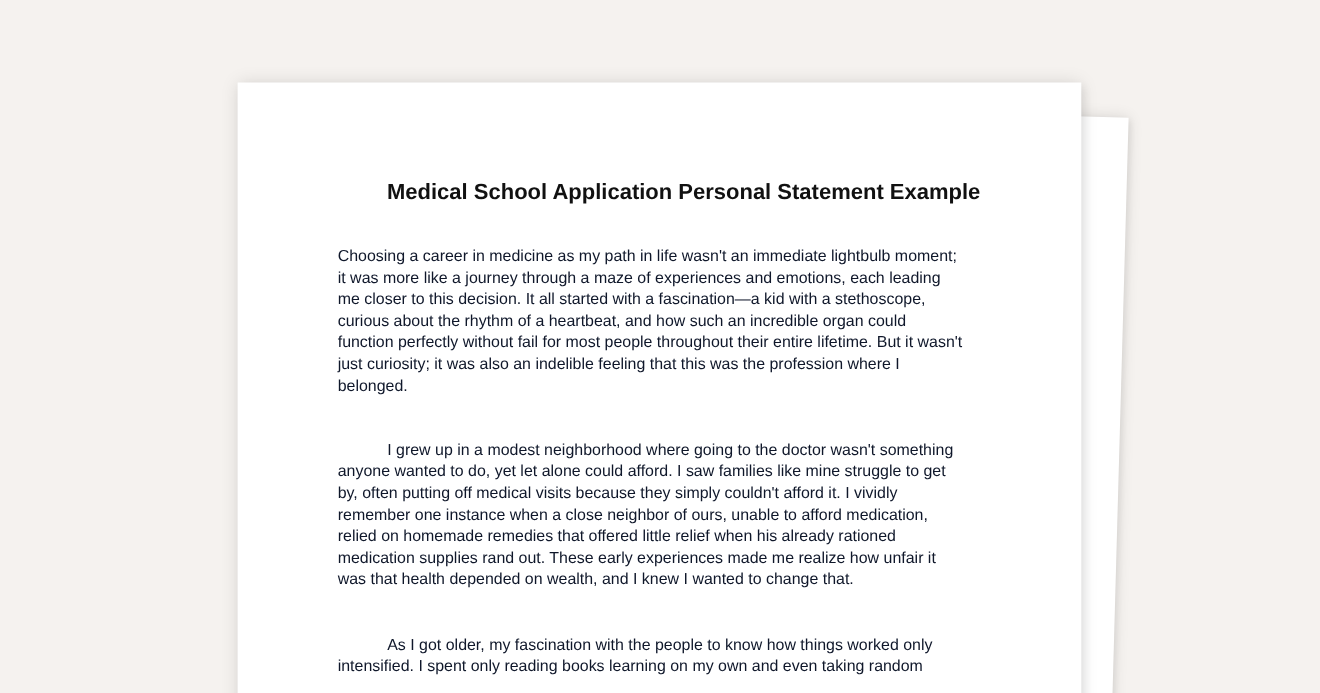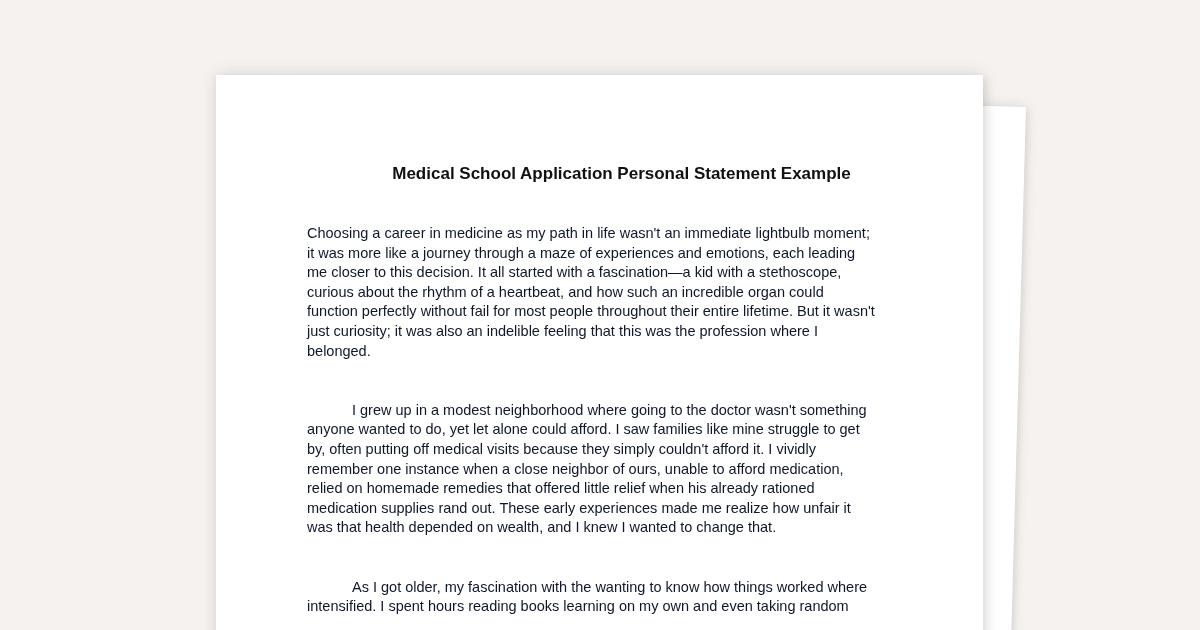--- a/index.html
+++ b/index.html
@@ -35,21 +35,21 @@
       box-shadow: 0 0 16px rgba(0,0,0,0.13), 3px 3px 8px rgba(0,0,0,0.07);
       overflow: hidden;
     }
     .doc-title {
       position: absolute;
       left: 0;
       width: 100%;
       top: 89px;
       text-align: center;
       font-weight: bold;
-      font-size: 17px;
+      font-size: 20px;
       color: #111111;
       padding-left: 44px;
       box-sizing: border-box;
     }
     .doc-body {
       position: absolute;
       left: 91px;
       top: 149px;
       width: 600px;
     }
@@ -71,15 +71,15 @@
 </head>
 <body>
 
 <div class="back-page"></div>
 
 <div class="front-page">
   <div class="doc-title">Medical School Application Personal Statement Example</div>
   <div class="doc-body">
     <p class="para"><span>Choosing a career in medicine as my path in life wasn't an immediate lightbulb moment;</span><br><span>it was more like a journey through a maze of experiences and emotions, each leading</span><br><span>me closer to this decision. It all started with a fascination—a kid with a stethoscope,</span><br><span>curious about the rhythm of a heartbeat, and how such an incredible organ could</span><br><span>function perfectly without fail for most people throughout their entire lifetime. But it wasn't</span><br><span>just curiosity; it was also an indelible feeling that this was the profession where I</span><br><span>belonged.</span></p>
     <p class="para"><span class="indent"></span><span>I grew up in a modest neighborhood where going to the doctor wasn't something</span><br><span>anyone wanted to do, yet let alone could afford. I saw families like mine struggle to get</span><br><span>by, often putting off medical visits because they simply couldn't afford it. I vividly</span><br><span>remember one instance when a close neighbor of ours, unable to afford medication,</span><br><span>relied on homemade remedies that offered little relief when his already rationed</span><br><span>medication supplies rand out. These early experiences made me realize how unfair it</span><br><span>was that health depended on wealth, and I knew I wanted to change that.</span></p>
-    <p class="para"><span class="indent"></span><span>As I got older, my fascination with the wanting to know how things worked where</span><br><span>intensified. I spent hours reading books learning on my own and even taking random</span></p>
+    <p class="para"><span class="indent"></span><span>As I got older, my fascination with the people to know how things worked only</span><br><span>intensified. I spent only reading books learning on my own and even taking random</span></p>
   </div>
 </div>
 
 </body></html>

